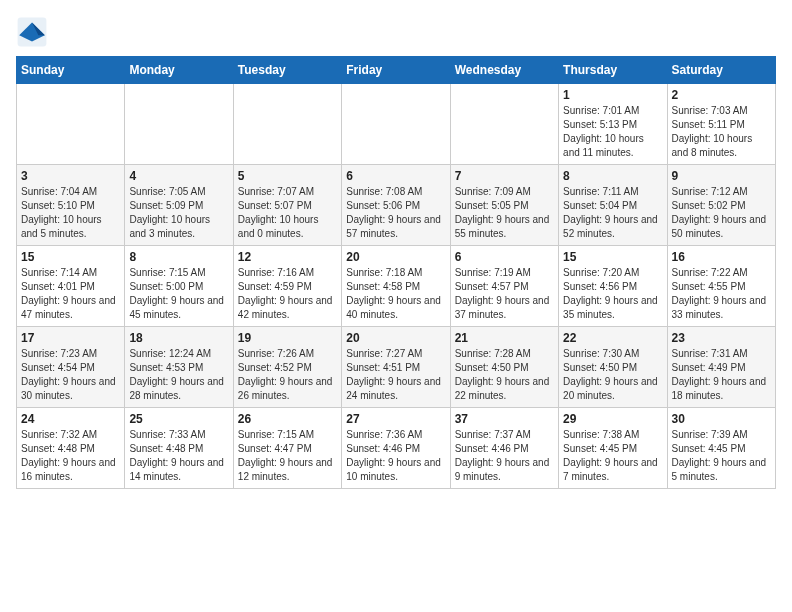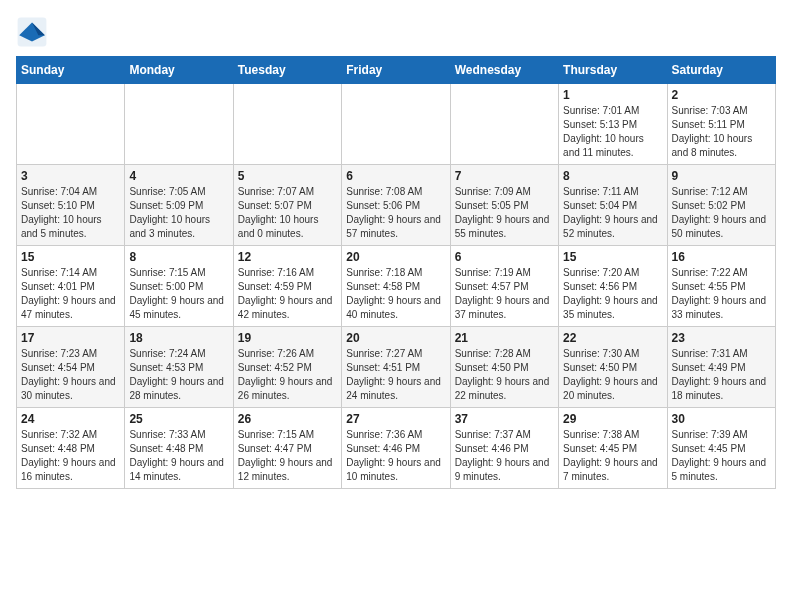--- a/index.html
+++ b/index.html
@@ -226,21 +226,21 @@
       </tr>
       <tr>
         <td>
           <div class="day-num">17</div>
           <div class="day-info">Sunrise: 7:23 AM
 Sunset: 4:54 PM
 Daylight: 9 hours and 30 minutes.</div>
         </td>
         <td>
           <div class="day-num">18</div>
-          <div class="day-info">Sunrise: 7:24 AM
+          <div class="day-info">Sunrise: 12:24 AM
 Sunset: 4:53 PM
 Daylight: 9 hours and 28 minutes.</div>
         </td>
         <td>
           <div class="day-num">19</div>
           <div class="day-info">Sunrise: 7:26 AM
 Sunset: 4:52 PM
 Daylight: 9 hours and 26 minutes.</div>
         </td>
         <td>

